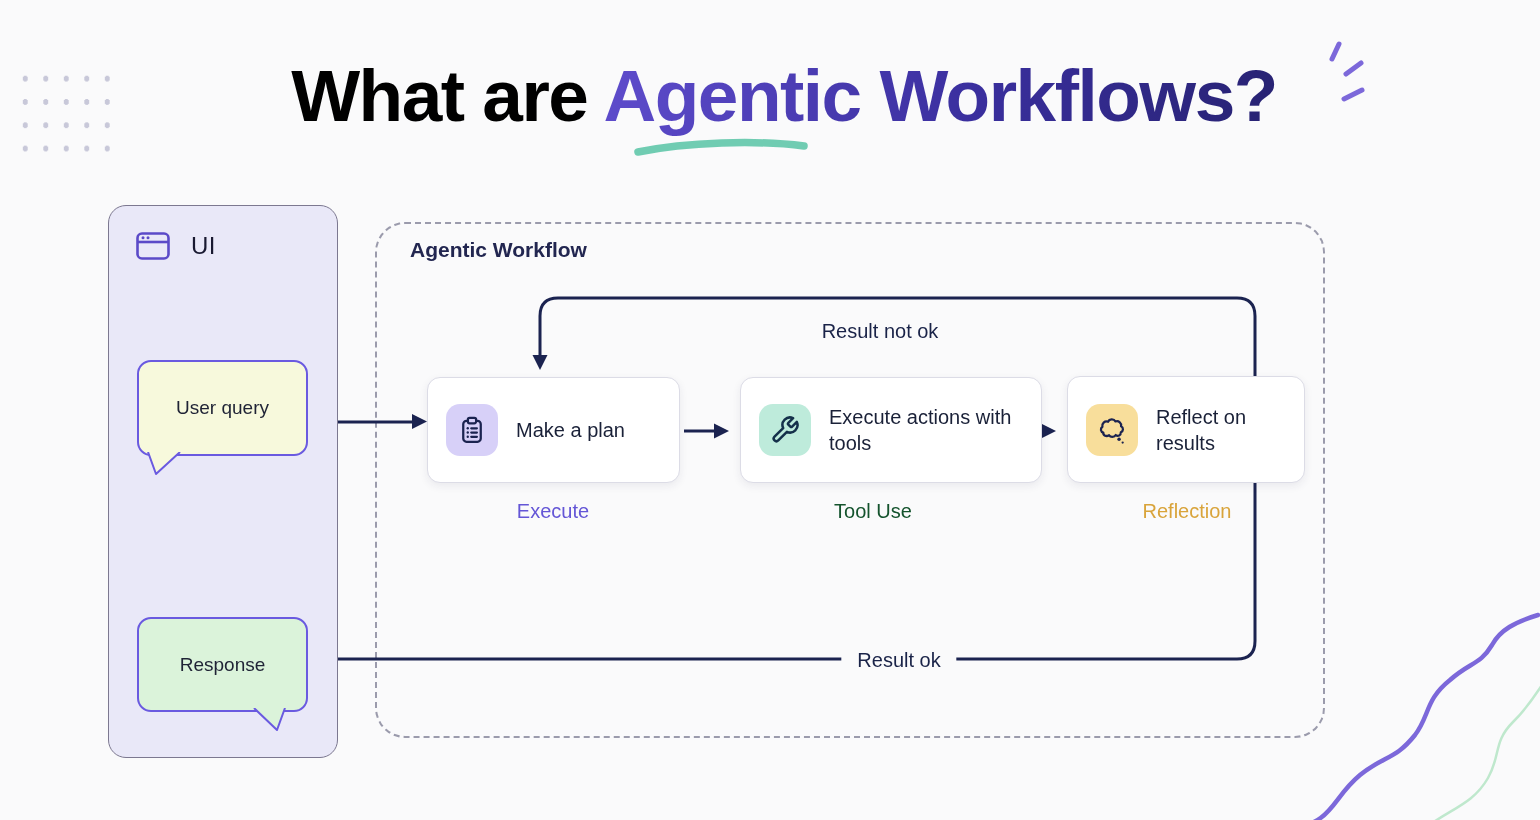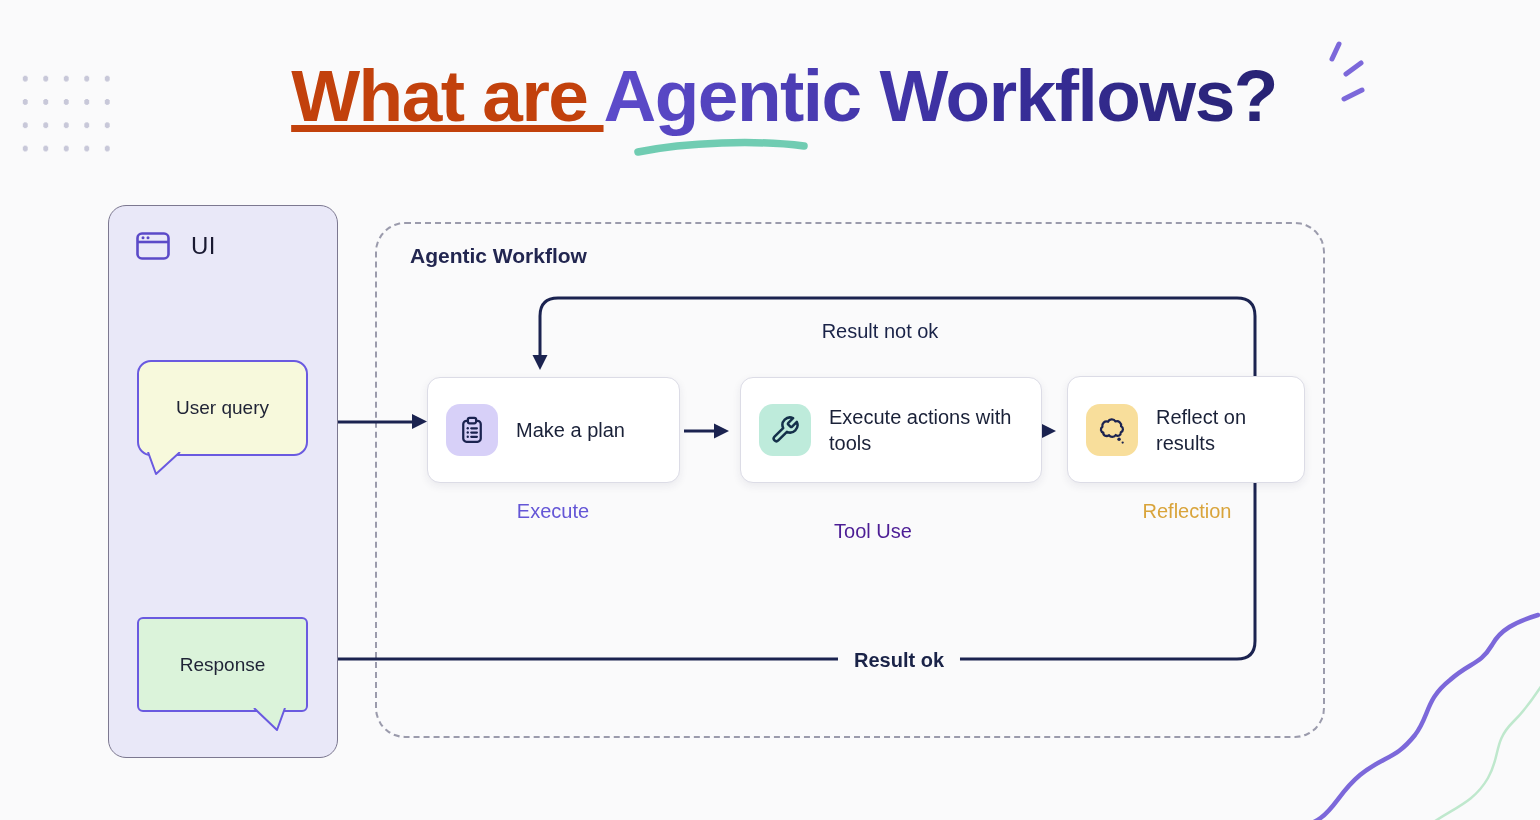--- a/index.html
+++ b/index.html
@@ -8,73 +8,73 @@
   #stage { position:relative; width:1540px; height:820px; }
 
   
   .dot-grid { position:absolute; left:12px; top:64px; width:100px; height:90px;
     background-image: radial-gradient(circle, #C8C8D9 2.6px, rgba(0,0,0,0) 2.9px);
     background-size: 20.5px 23.3px; background-position: 3px 3px; }
 
   
   .title-wrap { position:absolute; left:0; top:56px; width:1540px; text-align:center; padding-left:28px;
     font-size:73px; font-weight:700; letter-spacing:-1.5px; line-height:1.1; white-space:nowrap; }
-  .title-prefix { color:#c2410c;text-decoration:underline; }
+  .title-prefix { color:#000000; }
   .title-highlight { background:linear-gradient(100deg,#5E4CCC 0%,#3A2F9E 55%,#272272 100%);
     -webkit-background-clip:text; background-clip:text; color:#43379F; -webkit-text-fill-color:transparent; }
   .underline-svg { position:absolute; left:632px; top:137px; }
   .sparkle-svg { position:absolute; left:1322px; top:38px; }
 
   
   .connector-layer { position:absolute; left:0; top:0; z-index:1; }
 
   
   .ui-panel { position:absolute; left:108px; top:205px; width:230px; height:553px;
     background:#E9E8F8; border:1.5px solid #7C7890; border-radius:18px; z-index:2; }
   .ui-header { position:absolute; left:135px; top:231px; display:flex; align-items:center; gap:20px; z-index:3; }
   .ui-header-label { font-size:24px; font-weight:500; color:#191931; letter-spacing:.5px; }
 
   .bubble { position:absolute; width:171px; height:96px; border:2px solid #6A5AE0; border-radius:14px;
     display:flex; align-items:center; justify-content:center; z-index:3;
     font-size:19px; color:#1F2335; font-weight:400; }
   .bubble.user { left:137px; top:360px; background:#F7F9DC; }
-  .bubble.response { left:137px; top:617px; height:95px; background:#DBF3DA;border-radius:6px; }
+  .bubble.response { left:137px; top:617px; height:95px; background:#DBF3DA; }
   .tail-svg { position:absolute; z-index:4; }
   .tail-user { left:146px; top:452px; }
   .tail-response { left:252px; top:708px; }
 
   
   .workflow-box { position:absolute; left:375px; top:222px; width:950px; height:516px;
     border:2px dashed #9B9BAC; border-radius:30px; z-index:0; }
-  .workflow-label { position:absolute; left:410px; top:238px; font-size:21px; font-weight:700; color:#222650; z-index:3;margin-top:6px; }
+  .workflow-label { position:absolute; left:410px; top:238px; font-size:21px; font-weight:700; color:#222650; z-index:3; }
 
   
   .step-card { position:absolute; top:377px; height:106px; background:#FFFFFF; border:1.5px solid #DCDCE6;
     border-radius:13px; box-shadow:0 3px 8px rgba(40,40,80,0.08); display:flex; align-items:center;
     gap:18px; padding:0 18px; z-index:2; }
   .step-card.plan { left:427px; width:253px; }
   .step-card.exec { left:740px; width:302px; }
   .step-card.reflect { left:1067px; top:376px; width:238px; height:107px; }
   .icon-chip { width:52px; height:52px; border-radius:14px; flex:0 0 auto;
     display:flex; align-items:center; justify-content:center; }
   .chip-plan { background:#D7D0F8; }
   .chip-exec { background:#BEEBDB; }
   .chip-reflect { background:#F8DE9B; }
   .step-title { font-size:20px; font-weight:500; color:#1A2138; line-height:1.3; }
 
   .step-tag { position:absolute; top:500px; transform:translateX(-50%); font-size:20px; font-weight:500; z-index:2; }
   .tag-planning { left:553px; color:#6456D6; }
-  .tag-tooluse { left:873px; color:#4c1d95;margin-top:20px; }
+  .tag-tooluse { left:873px; color:#14532d; }
   .tag-reflection { left:1187px; color:#D9A43B; }
 
   
   .edge-label { position:absolute; transform:translate(-50%,-50%); background:#FAFAFB; padding:2px 16px;
     font-size:20px; font-weight:500; color:#1A2348; z-index:2; white-space:nowrap; }
   .edge-fail { left:880px; top:299px;margin-top:32px; }
-  .edge-ok { left:899px; top:660px;font-weight:bold; }
+  .edge-ok { left:899px; top:660px; }
 
   
   .wave-svg { position:absolute; left:1280px; top:600px; z-index:0; }
 </style>
 </head>
 <body>
 
 <div id="stage">
 
   <div class="dot-grid"></div>

